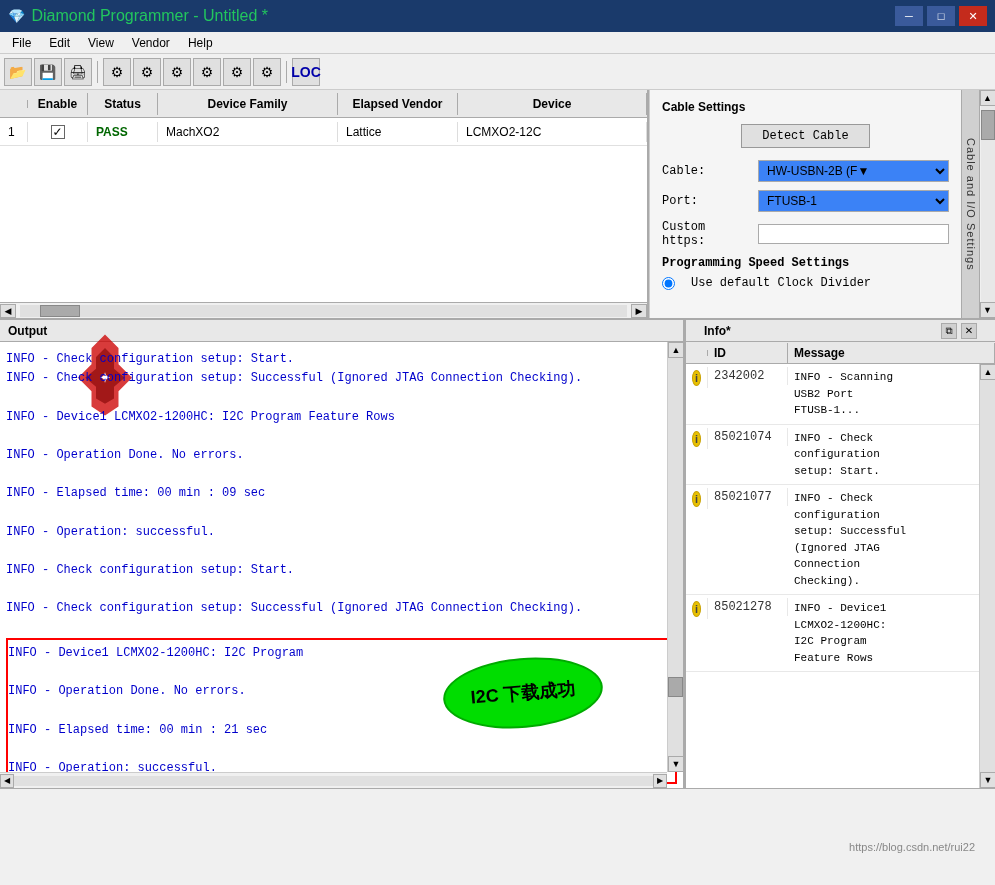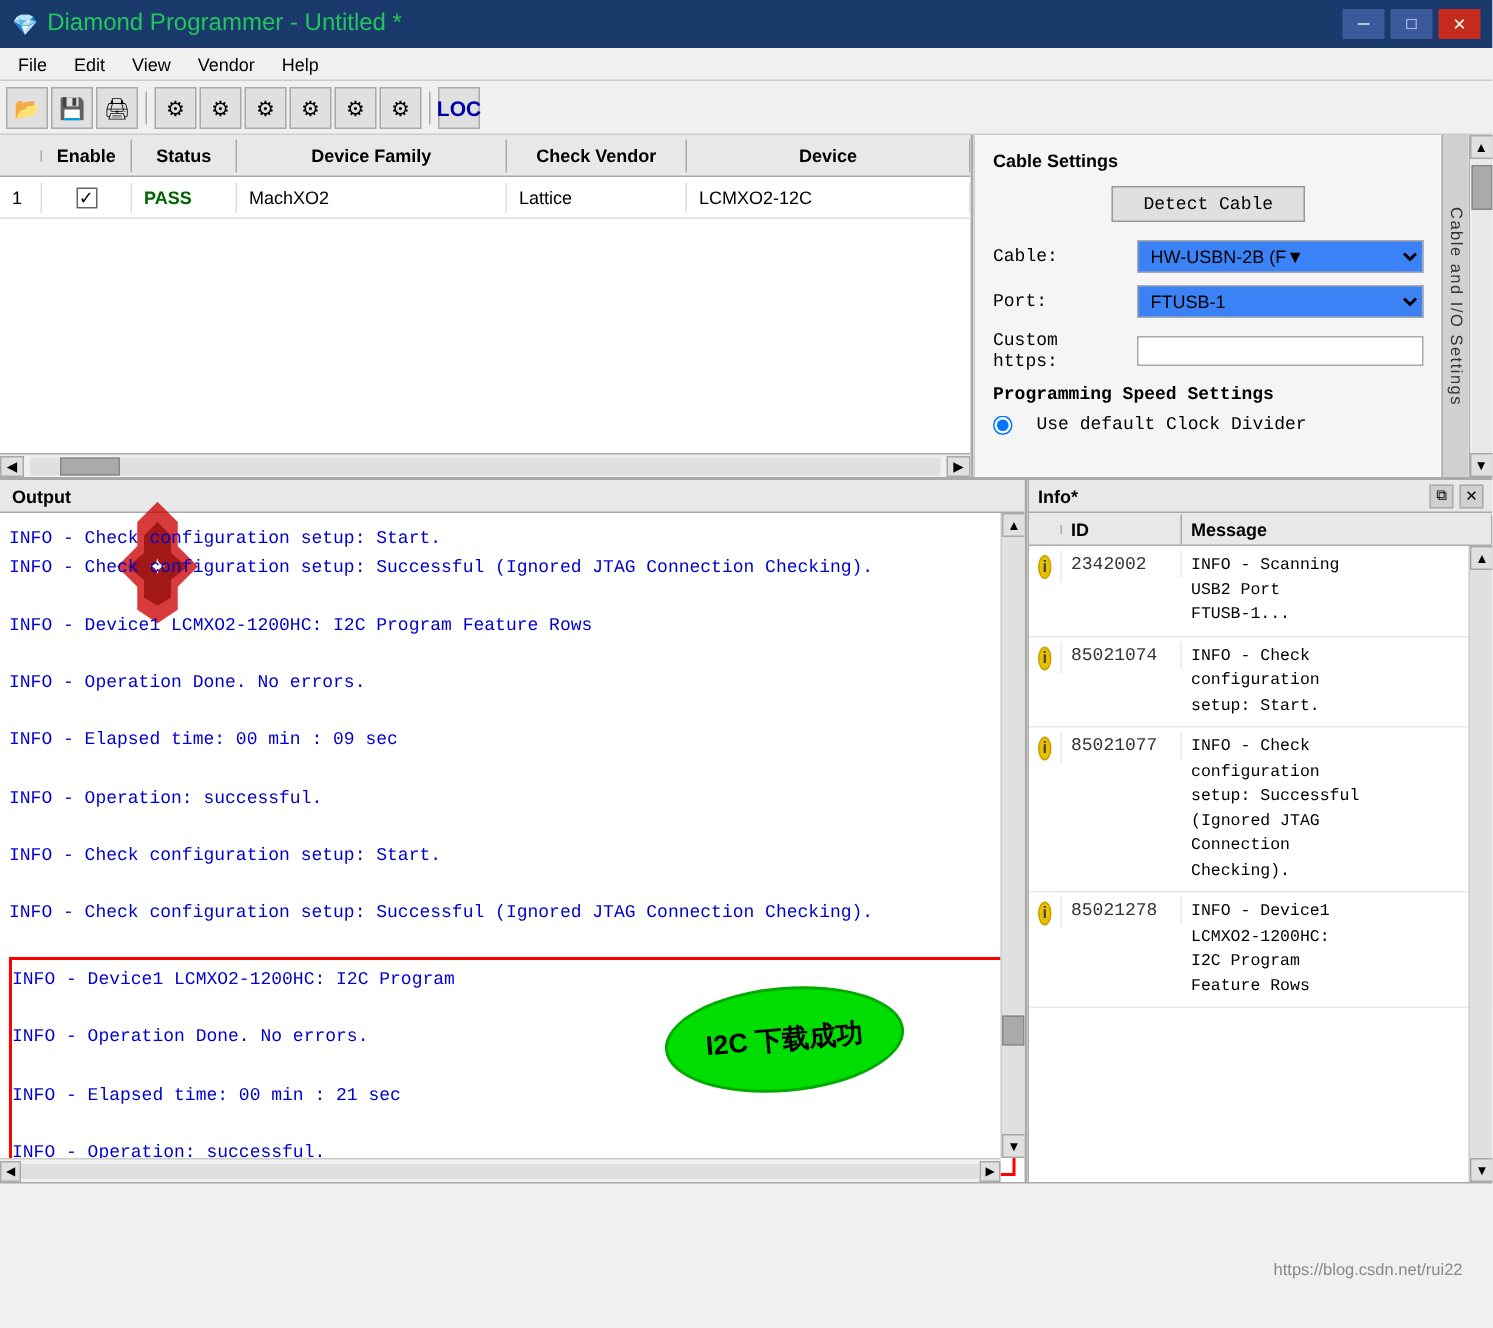--- a/index.html
+++ b/index.html
@@ -374,21 +374,21 @@
       flex-direction: column;
       min-height: 0;
       border-left: 1px solid #aaa;
     }
     .info-header {
       background: #e8e8e8;
       border-bottom: 1px solid #aaa;
       height: 22px;
       display: flex;
       align-items: center;
-      padding: 0 6px;
+      padding: 0 18px;
       font-size: 12px;
       justify-content: space-between;
     }
     .info-header-left {
       font-weight: bold;
     }
     .info-header-right {
       display: flex;
       gap: 4px;
     }
@@ -543,21 +543,21 @@
 </div>
 
 <div class="top-section">
 
   <div class="device-table-area">
     <div class="device-table-header">
       <div class="dt-col col-num"></div>
       <div class="dt-col col-enable">Enable</div>
       <div class="dt-col col-status">Status</div>
       <div class="dt-col col-family">Device Family</div>
-      <div class="dt-col col-vendor">Check Vendor</div>
+      <div class="dt-col col-vendor">Elapsed Vendor</div>
       <div class="dt-col col-device">Device</div>
     </div>
     <div class="device-row">
       <div class="dt-cell col-num">1</div>
       <div class="dt-cell col-enable" style="display:flex;align-items:center;justify-content:center;">
         <div class="checkbox-cell">✓</div>
       </div>
       <div class="dt-cell col-status status-pass">PASS</div>
       <div class="dt-cell col-family">MachXO2</div>
       <div class="dt-cell col-vendor">Lattice</div>

